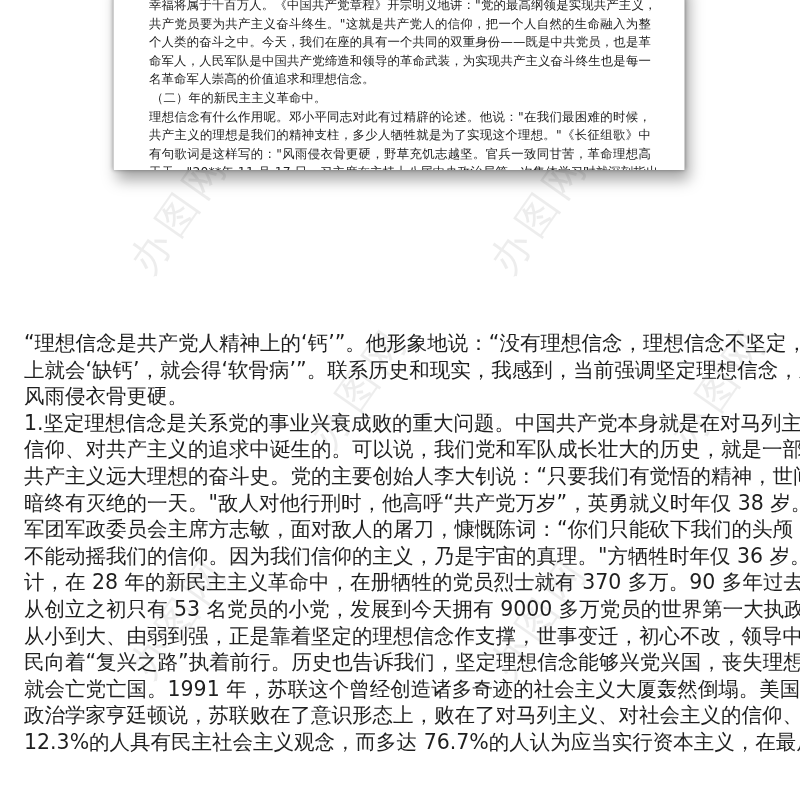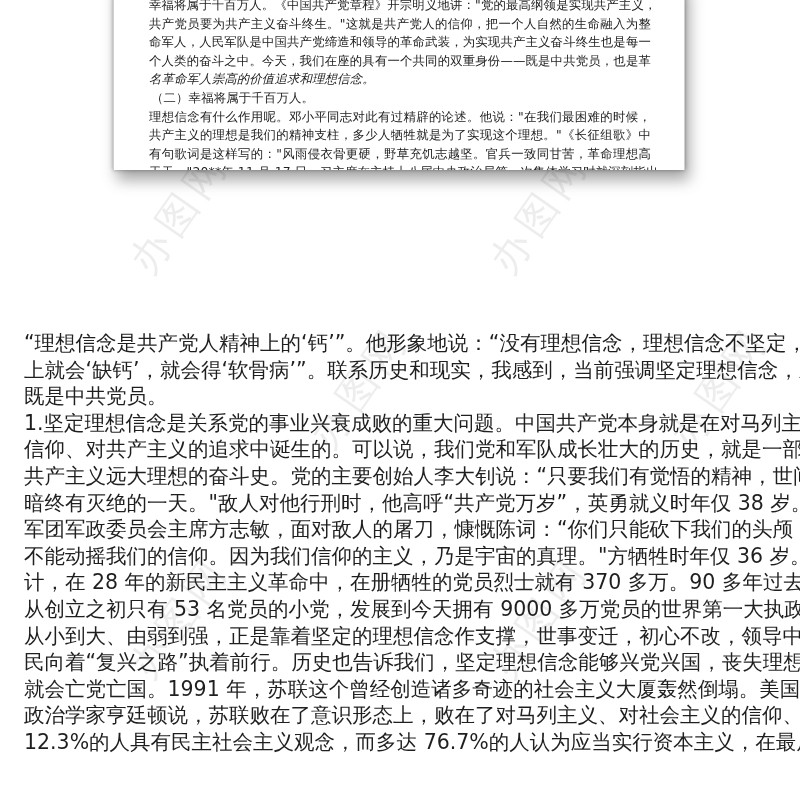--- a/index.html
+++ b/index.html
@@ -18,21 +18,21 @@
       overflow: hidden;
     }
     .doc-card .inner {
       position: absolute; left: 35px; top: 16px; width: 502px;
     }
     .doc-line {
       font-size: 12.4px; line-height: 18.6px; height: 18.6px;
       white-space: nowrap; color: #222; letter-spacing: 0.15px;
       text-align: justify; text-align-last: justify;
     }
-    .doc-line.last { text-align-last: left; font-style: italic; }
+    .doc-line.last { text-align-last: left; }
     .doc-line.heading { text-align-last: left; padding-left: 2px; }
 
     .main-text {
       position: absolute; left: 24px; top: 330px; width: 752px;
     }
     .main-line {
       font-size: 20.5px; line-height: 26.6px; height: 26.6px;
       white-space: nowrap; color: #1f1f1f;
       text-align: justify; text-align-last: justify;
     }
@@ -51,35 +51,35 @@
 <div class="watermark" style="left:470px; top:185px;"><span>办图网</span></div>
 <div class="watermark" style="left:290px; top:360px;"><span>办图网</span></div>
 <div class="watermark" style="left:650px; top:360px;"><span>办图网</span></div>
 <div class="watermark" style="left:110px; top:590px;"><span>办图网</span></div>
 <div class="watermark" style="left:470px; top:590px;"><span>办图网</span></div>
 
 <div class="doc-card">
   <div class="inner">
     <div class="doc-line">幸福将属于千百万人。《中国共产党章程》开宗明义地讲："党的最高纲领是实现共产主义，</div>
     <div class="doc-line">共产党员要为共产主义奋斗终生。"这就是共产党人的信仰，把一个人自然的生命融入为整</div>
+    <div class="doc-line">个人类的奋斗之中。今天，我们在座的具有一个共同的双重身份——既是中共党员，也是革</div>
     <div class="doc-line">命军人，人民军队是中国共产党缔造和领导的革命武装，为实现共产主义奋斗终生也是每一</div>
-    <div class="doc-line">个人类的奋斗之中。今天，我们在座的具有一个共同的双重身份——既是中共党员，也是革</div>
     <div class="doc-line last">名革命军人崇高的价值追求和理想信念。</div>
-    <div class="doc-line heading">（二）幸福将属于千百万人。</div>
+    <div class="doc-line heading">（二）年的新民主主义革命中。</div>
     <div class="doc-line">理想信念有什么作用呢。邓小平同志对此有过精辟的论述。他说："在我们最困难的时候，</div>
     <div class="doc-line">共产主义的理想是我们的精神支柱，多少人牺牲就是为了实现这个理想。"《长征组歌》中</div>
     <div class="doc-line">有句歌词是这样写的："风雨侵衣骨更硬，野草充饥志越坚。官兵一致同甘苦，革命理想高</div>
     <div class="doc-line">于天。"20**年 11 月 17 日，习主席在主持十八届中央政治局第一次集体学习时就深刻指出，</div>
   </div>
 </div>
 
 <div class="main-text">
   <div class="main-line">“理想信念是共产党人精神上的‘钙’”。他形象地说：“没有理想信念，理想信念不坚定，精神</div>
   <div class="main-line">上就会‘缺钙’，就会得‘软骨病’”。联系历史和现实，我感到，当前强调坚定理想信念，应从三</div>
-  <div class="main-line last">既是中共党员。</div>
+  <div class="main-line last">风雨侵衣骨更硬。</div>
   <div class="main-line">1.坚定理想信念是关系党的事业兴衰成败的重大问题。中国共产党本身就是在对马列主义的</div>
   <div class="main-line">信仰、对共产主义的追求中诞生的。可以说，我们党和军队成长壮大的历史，就是一部追求</div>
   <div class="main-line">共产主义远大理想的奋斗史。党的主要创始人李大钊说：“只要我们有觉悟的精神，世间黑</div>
   <div class="main-line">暗终有灭绝的一天。"敌人对他行刑时，他高呼“共产党万岁”，英勇就义时年仅 38 岁。红十</div>
   <div class="main-line">军团军政委员会主席方志敏，面对敌人的屠刀，慷慨陈词：“你们只能砍下我们的头颅，绝</div>
   <div class="main-line">不能动摇我们的信仰。因为我们信仰的主义，乃是宇宙的真理。"方牺牲时年仅 36 岁。据统</div>
   <div class="main-line">计，在 28 年的新民主主义革命中，在册牺牲的党员烈士就有 370 多万。90 多年过去了，党</div>
   <div class="main-line">从创立之初只有 53 名党员的小党，发展到今天拥有 9000 多万党员的世界第一大执政党，</div>
   <div class="main-line">从小到大、由弱到强，正是靠着坚定的理想信念作支撑，世事变迁，初心不改，领导中国人</div>
   <div class="main-line">民向着“复兴之路”执着前行。历史也告诉我们，坚定理想信念能够兴党兴国，丧失理想信念</div>

